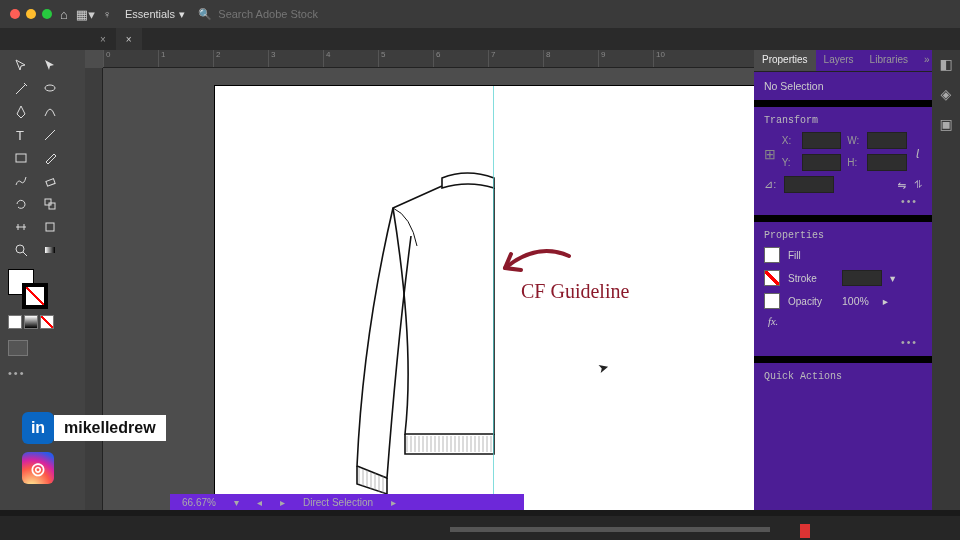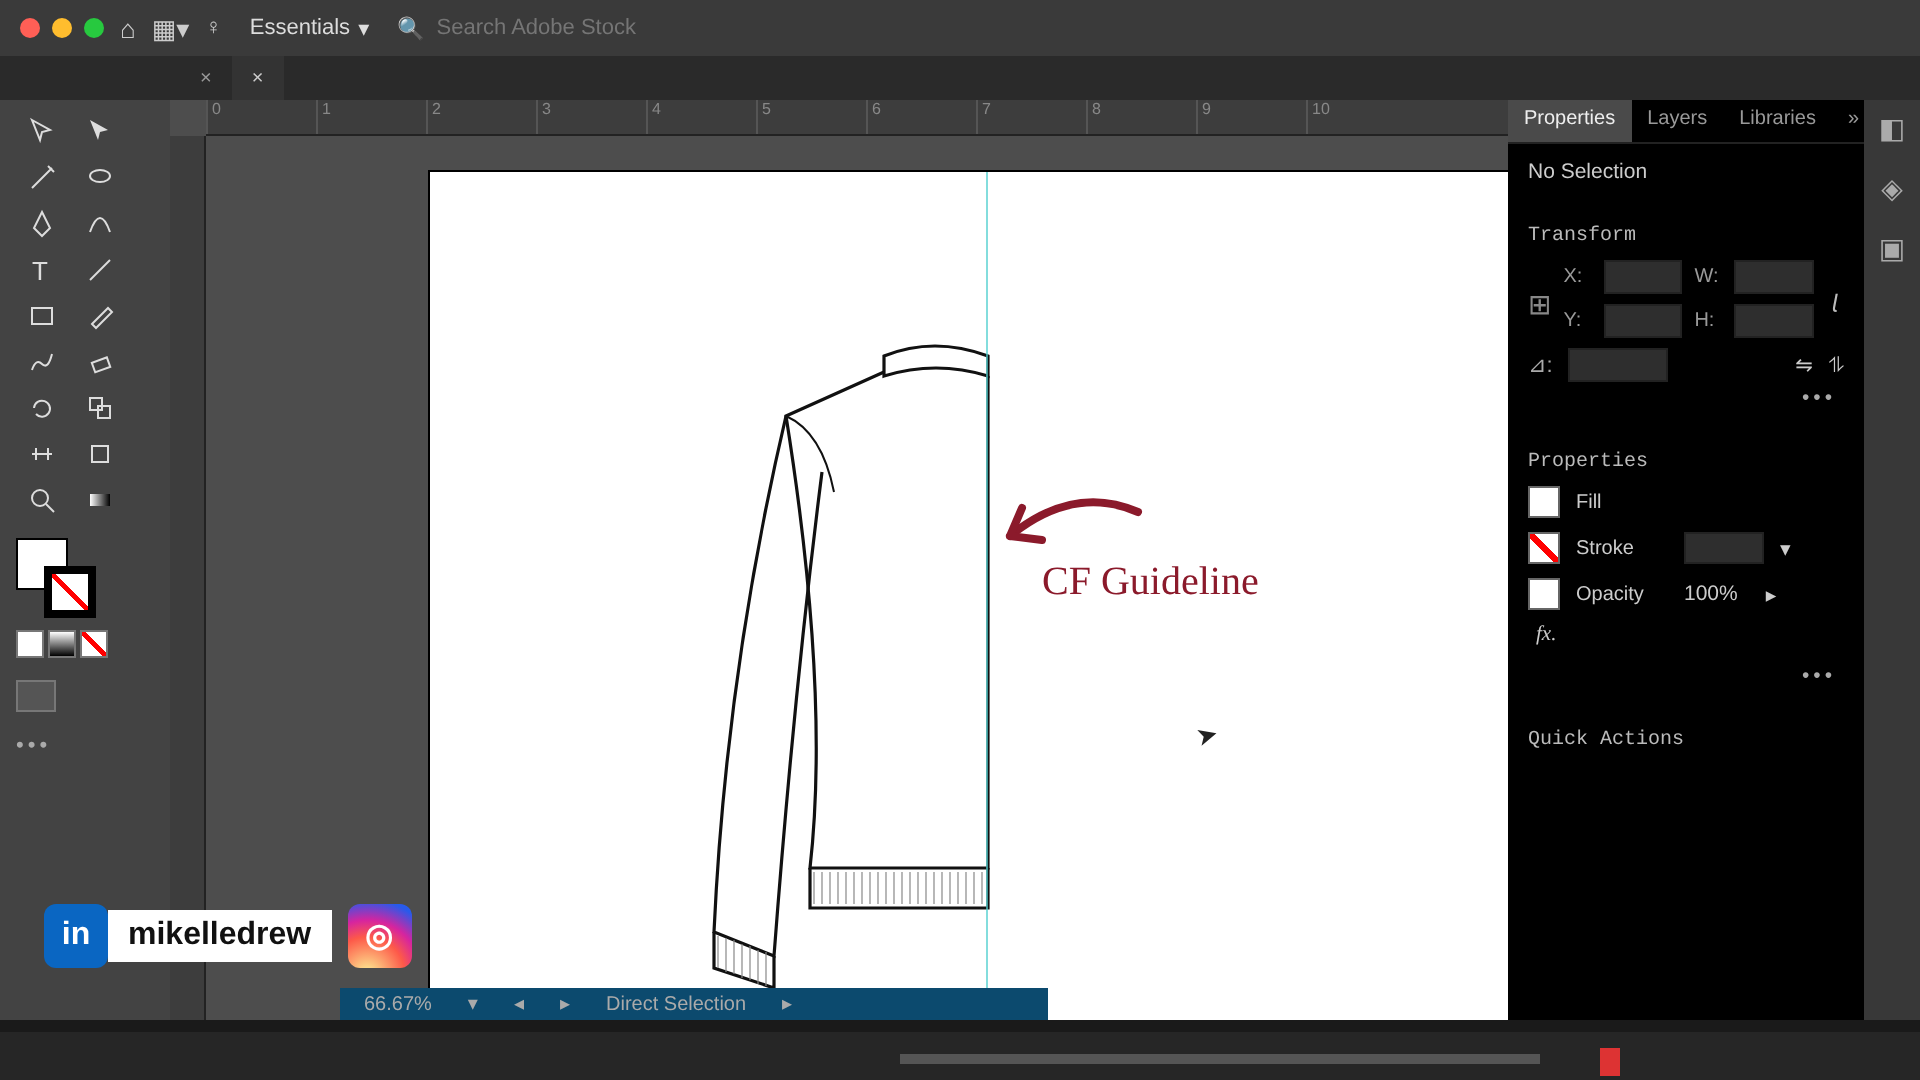--- a/index.html
+++ b/index.html
@@ -47,52 +47,52 @@
   .ruler-h span { width:55px; border-left:1px solid #555; padding-left:2px; }
   .ruler-v { position:absolute; top:18px; left:0; width:18px; bottom:0; background:#3d3d3d; border-right:1px solid #222; }
   .artboard { position:absolute; top:36px; left:130px; width:585px; height:438px; background:#fff; box-shadow: 0 0 0 1px #000; }
   .guideline { position:absolute; top:36px; left:408px; width:1px; height:438px; background:#4fcfcf; opacity:.7; }
   
   .annotation { position:absolute; top:230px; left:436px; color:#8b1a2b; font-family: Georgia, serif; font-size:20px; }
   .arrow-drawn { position:absolute; top:188px; left:412px; }
   .cursor-arrow { position:absolute; top:310px; left:513px; font-size:13px; color:#222; transform:rotate(-15deg);}
   
   
-  .status { position:absolute; bottom:0; left:85px; right:230px; height:16px; background:#0c4a6e; display:flex; align-items:center; font-size:10px; color:#aaa; gap:18px; padding:0 12px;}
+  .status { position:absolute; bottom:0; left:85px; right:230px; height:16px; background:#6d28d9; display:flex; align-items:center; font-size:10px; color:#aaa; gap:18px; padding:0 12px;}
   .status .spacer{flex:1;}
   
   
   .dockicons { width: 28px; background:#383838; padding-top:6px; display:flex; flex-direction:column; align-items:center; gap:14px; }
   .dockicons span { color:#aaa; font-size:14px; }
   
   
-  .rpanel { width: 178px; background: #000000; display:flex; flex-direction:column; font-size:10.5px; color:#ccc; }
+  .rpanel { width: 178px; background: #4c1d95; display:flex; flex-direction:column; font-size:10.5px; color:#ccc; }
   .rtabs { display:flex; height:22px; border-bottom:1px solid #222; }
   .rtab { padding:4px 8px; font-size:10px; color:#999; }
   .rtab.active { color:#eee; background:#4a4a4a; }
-  .rsection { padding:8px 10px; border-bottom:5px solid #000000; }
+  .rsection { padding:8px 10px; border-bottom:7px solid #000000; }
   .rsection .hdr { font-size:10px; color:#bbb; margin-bottom:6px;font-family:Liberation Mono, monospace; }
   .trow-prop { display:flex; align-items:center; gap:6px; margin-bottom:5px; }
   .trow-prop label { width:14px; color:#999; font-size:10px;}
   .finput { flex:1; height:17px; background:#2e2e2e; border:1px solid #222; }
   .lock-icon { font-size:12px; color:#bbb; padding:0 3px;}
   .rot-row { display:flex; align-items:center; gap:8px; }
   .rot-row .ang { font-size:11px; color:#aaa;}
   .more-dots { text-align:right; color:#aaa; padding:2px 4px 0 0; letter-spacing:2px;}
   .app-row { display:flex; align-items:center; gap:8px; margin-bottom:7px; }
   .sw { width:16px; height:16px; border:1px solid #666; background:#fff; }
   .sw.stroke { background:#fff; position:relative; }
   .sw.stroke::after{content:""; position:absolute; inset:0; background:linear-gradient(45deg, transparent 42%, red 42%, red 58%, transparent 58%);}
   .sw.op { background:#fff;}
   .app-label { flex:0 0 46px; font-size:10px; }
   .stroke-size { width:40px; height:16px; background:#2e2e2e; border:1px solid #222; }
   .fx { font-style:italic; font-family:serif; padding-left:4px;}
   
   
-  .social { position:absolute; left:22px; bottom:56px; display:flex; flex-direction:row; gap:8px; z-index:50;}
+  .social { position:absolute; left:22px; bottom:56px; display:flex; flex-direction:column; gap:8px; z-index:50;}
   .social-row { display:flex; align-items:center; gap:0;}
   .sbadge { width:32px; height:32px; border-radius:6px; display:flex; align-items:center; justify-content:center; color:#fff; font-weight:bold; font-size:16px;}
   .li { background:#0a66c2; } .ig { background: radial-gradient(circle at 30% 110%, #fdf497 0%, #fd5949 45%, #d6249f 65%, #285AEB 90%);}
   .stag { background:#fff; color:#111; font-weight:700; font-size:16px; padding:4px 10px; }
   
   
   .scrub { position:absolute; bottom:0; left:0; right:0; height:24px; background:#262626; }
   .scrub-bar { position:absolute; bottom:8px; left:450px; width:320px; height:5px; background:#555; }
   .scrub-mark { position:absolute; bottom:2px; left:800px; width:10px; height:14px; background:#d33; }
 </style>

